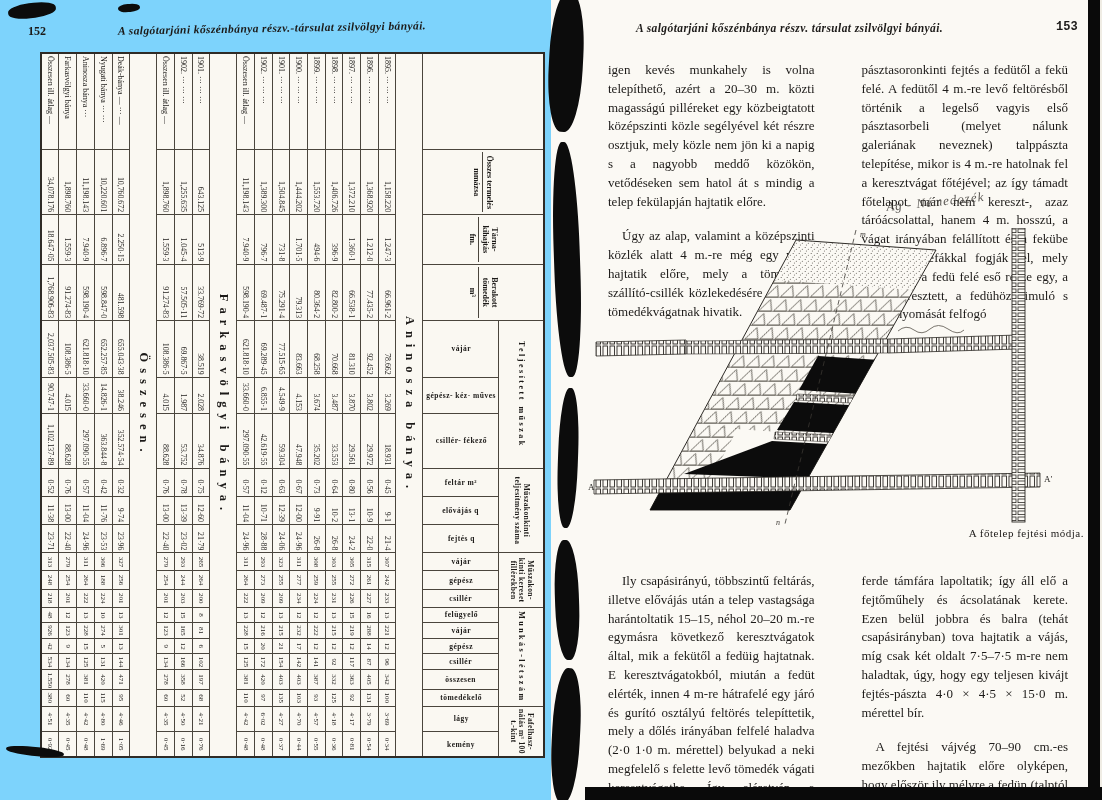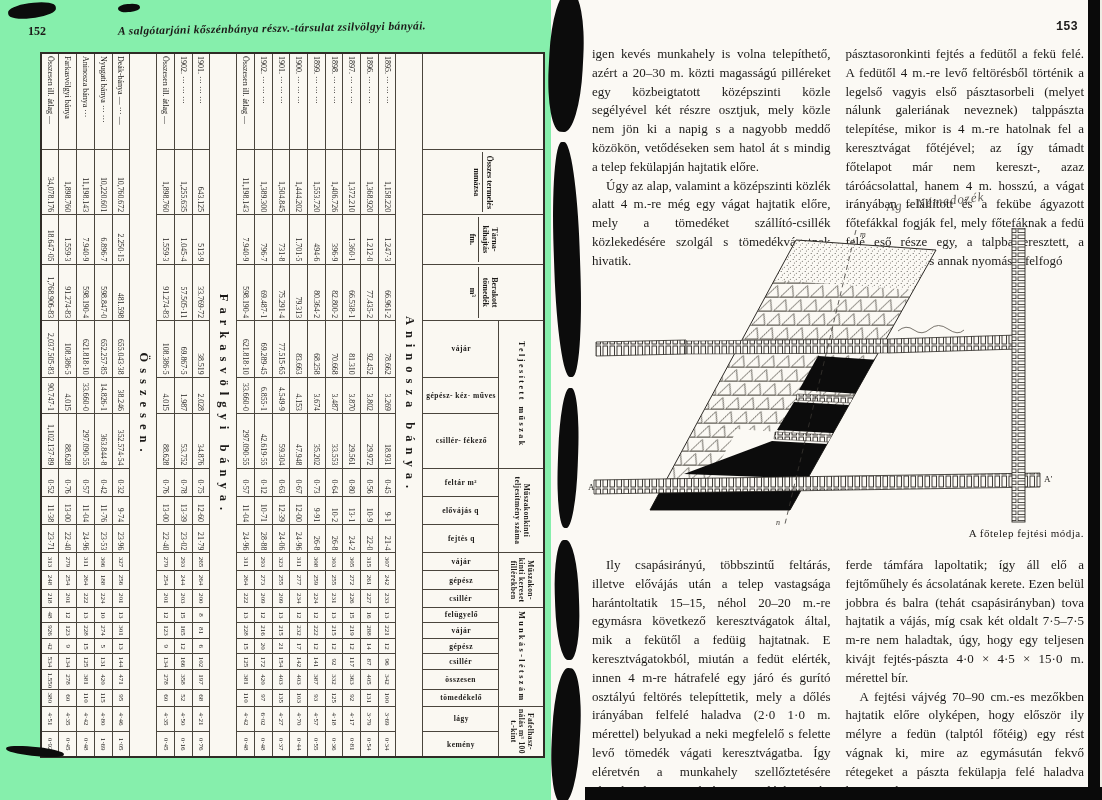--- a/index.html
+++ b/index.html
@@ -1,18 +1,18 @@
 <!DOCTYPE html>
 <html><head>
 <meta charset="utf-8">
 <style>
   html,body{margin:0;padding:0;}
   body{width:1102px;height:800px;position:relative;background:#f7f5ef;font-family:"Liberation Serif",serif;color:#1c1a18;overflow:hidden;}
   .page{position:absolute;top:0;height:800px;}
-  #left-page{left:0;width:551px;background:#86efac;}
+  #left-page{left:0;width:551px;background:#7dd3fc;}
   #right-page{left:551px;width:539px;background:#fbf9f4;}
   
   .blob{position:absolute;background:#0c0c0c;border-radius:45%;}
   #edge-bar{position:absolute;left:1088px;top:0;width:12px;height:800px;background:#0a0a0a;}
   #edge-white{position:absolute;left:1100px;top:0;width:2px;height:800px;background:#efece4;}
   #bottom-bar{position:absolute;left:585px;top:787px;width:517px;height:13px;background:#0a0a0a;}
   
   .running-head{position:absolute;font-style:italic;font-weight:600;font-size:11.5px;letter-spacing:.4px;white-space:nowrap;}
   .pageno{position:absolute;font-size:12px;font-weight:600;}
   
@@ -29,21 +29,21 @@
   tr.hrow1{height:45px;}
   tr.hrow2 th{height:75px;vertical-align:middle;}
   tr.sect-title td{height:26px;text-align:center;font-size:12.5px;letter-spacing:6px;font-weight:600;border-top:3px double #2f2b26;border-bottom:3px double #2f2b26;}
   tr.data-row{height:17.7px;}
   tr.data-row th{font-weight:400;font-size:8px;text-align:left;padding-left:3px;}
   tr.data-row td{font-size:7.8px;text-align:right;}
   tr.data-row td.c-sm{font-size:7px;text-align:center;padding:0 1px;}
   
   .cols{position:absolute;display:flex;gap:15px;}
   .col{width:239px;text-align:justify;font-size:13px;line-height:18.8px;}
-  .col p{margin:0;}
+  .col p{margin:16px;}
   .col p.ind{text-indent:14px;}
   #fig-caption{position:absolute;left:592px;top:527px;width:492px;text-align:right;font-size:11px;letter-spacing:.5px;}
   #handwriting{position:absolute;left:886px;top:194px;font-style:italic;font-size:13px;color:#3d3a36;transform:rotate(-6deg);letter-spacing:1px;opacity:.85;}
   #figure-wrap{position:absolute;left:588px;top:228px;width:505px;height:300px;}
 </style>
 </head>
 <body>
 
 <div class="page" id="left-page">
   <div class="pageno" style="left:28px;top:24px;">152</div>
@@ -563,20 +563,21 @@
       </table>
   </div>
 
   <div class="blob" style="left:8px;top:3px;width:48px;height:15px;transform:rotate(-7deg);"></div>
   <div class="blob" style="left:118px;top:4px;width:22px;height:8px;transform:rotate(-5deg);"></div>
   <div class="blob" style="left:6px;top:747px;width:58px;height:9px;transform:rotate(6deg);"></div>
 </div>
 
 <div class="page" id="right-page">
   <div class="pageno" style="left:505px;top:20px;font-family:Liberation Mono, monospace;">153</div>
+  <div class="running-head" style="left:85px;top:22px;">A salgótarjáni kőszénbánya részv. társulat zsilvölgyi bányái.</div>
 </div>
 
 <div class="cols" style="left:592px;top:45px;width:492px;">
   <div class="col">
     <p>igen kevés munkahely is volna telepíthető, azért a 20–30 m. közti magasságú pilléreket egy közbeigtatott középszinti közle segélyével két részre osztjuk, mely közle nem jön ki a napig s a nagyobb meddő közökön, vetődéseken sem hatol át s mindig a telep fekülapján hajtatik előre.</p>
     <p class="ind">Úgy az alap, valamint a középszinti közlék alatt 4 m.-re még egy vágat hajtatik előre, mely a tömedéket szállító-csillék közlekedésére szolgál s tömedékvágatnak hivatik.</p>
   </div>
   <div class="col">
     <p>pásztasoronkinti fejtés a fedütől a fekü felé. A fedütől 4 m.-re levő feltörésből történik a legelső vagyis első pásztasorbeli (melyet nálunk galeriának neveznek) talppászta telepítése, mikor is 4 m.-re hatolnak fel a keresztvágat főtéjével; az így támadt főtelapot már nem kereszt-, azaz táróácsolattal, hanem 4 m. hosszú, a vágat irányában felállított és a fekübe ágyazott főtefákkal fogják fel, mely főtefáknak a fedü felé eső része egy, a talpba eresztett, a fedühöz simuló s annak nyomását felfogó</p>
   </div>

